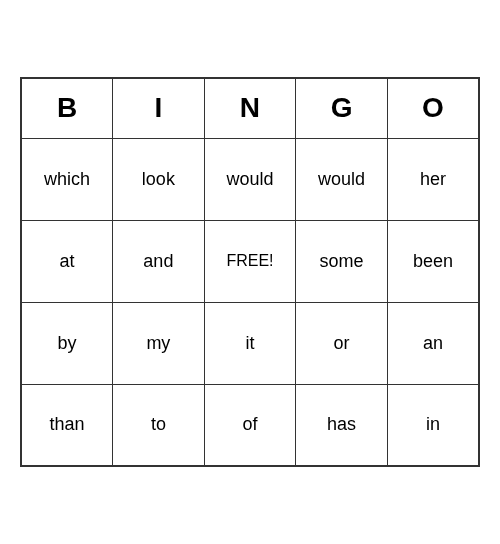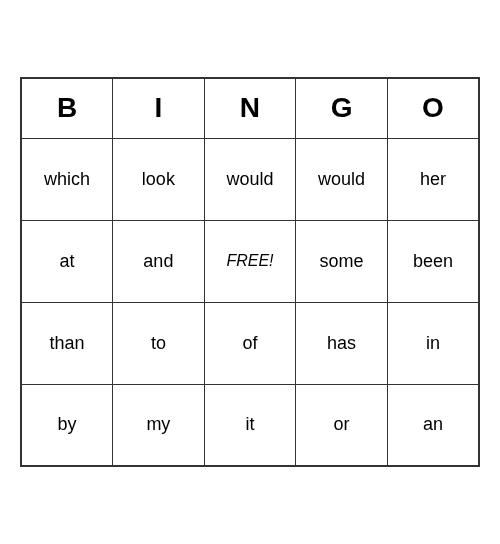--- a/index.html
+++ b/index.html
@@ -37,21 +37,20 @@
 
     .bingo-card th {
       font-size: 28px;
       font-weight: bold;
       height: 60px;
       border: 1px solid #333;
     }
 
     .free-cell {
       font-size: 16px !important;
-      font-style: italic;
     }
   </style>
 </head>
 <body>
 
 <table class="bingo-card">
   <thead>
     <tr>
     <th>B</th>
         <th>I</th>
@@ -69,27 +68,27 @@
         <td>her</td>
       </tr>
       <tr>
         <td>at</td>
         <td>and</td>
         <td class="free-cell">FREE!</td>
         <td>some</td>
         <td>been</td>
       </tr>
       <tr>
+        <td>by</td>
+        <td>my</td>
+        <td>it</td>
+        <td>or</td>
+        <td>an</td>
+      </tr>
+      <tr>
         <td>than</td>
         <td>to</td>
         <td>of</td>
         <td>has</td>
         <td>in</td>
       </tr>
-      <tr>
-        <td>by</td>
-        <td>my</td>
-        <td>it</td>
-        <td>or</td>
-        <td>an</td>
-      </tr>
     </tbody>
 </table>
 
 </body></html>

